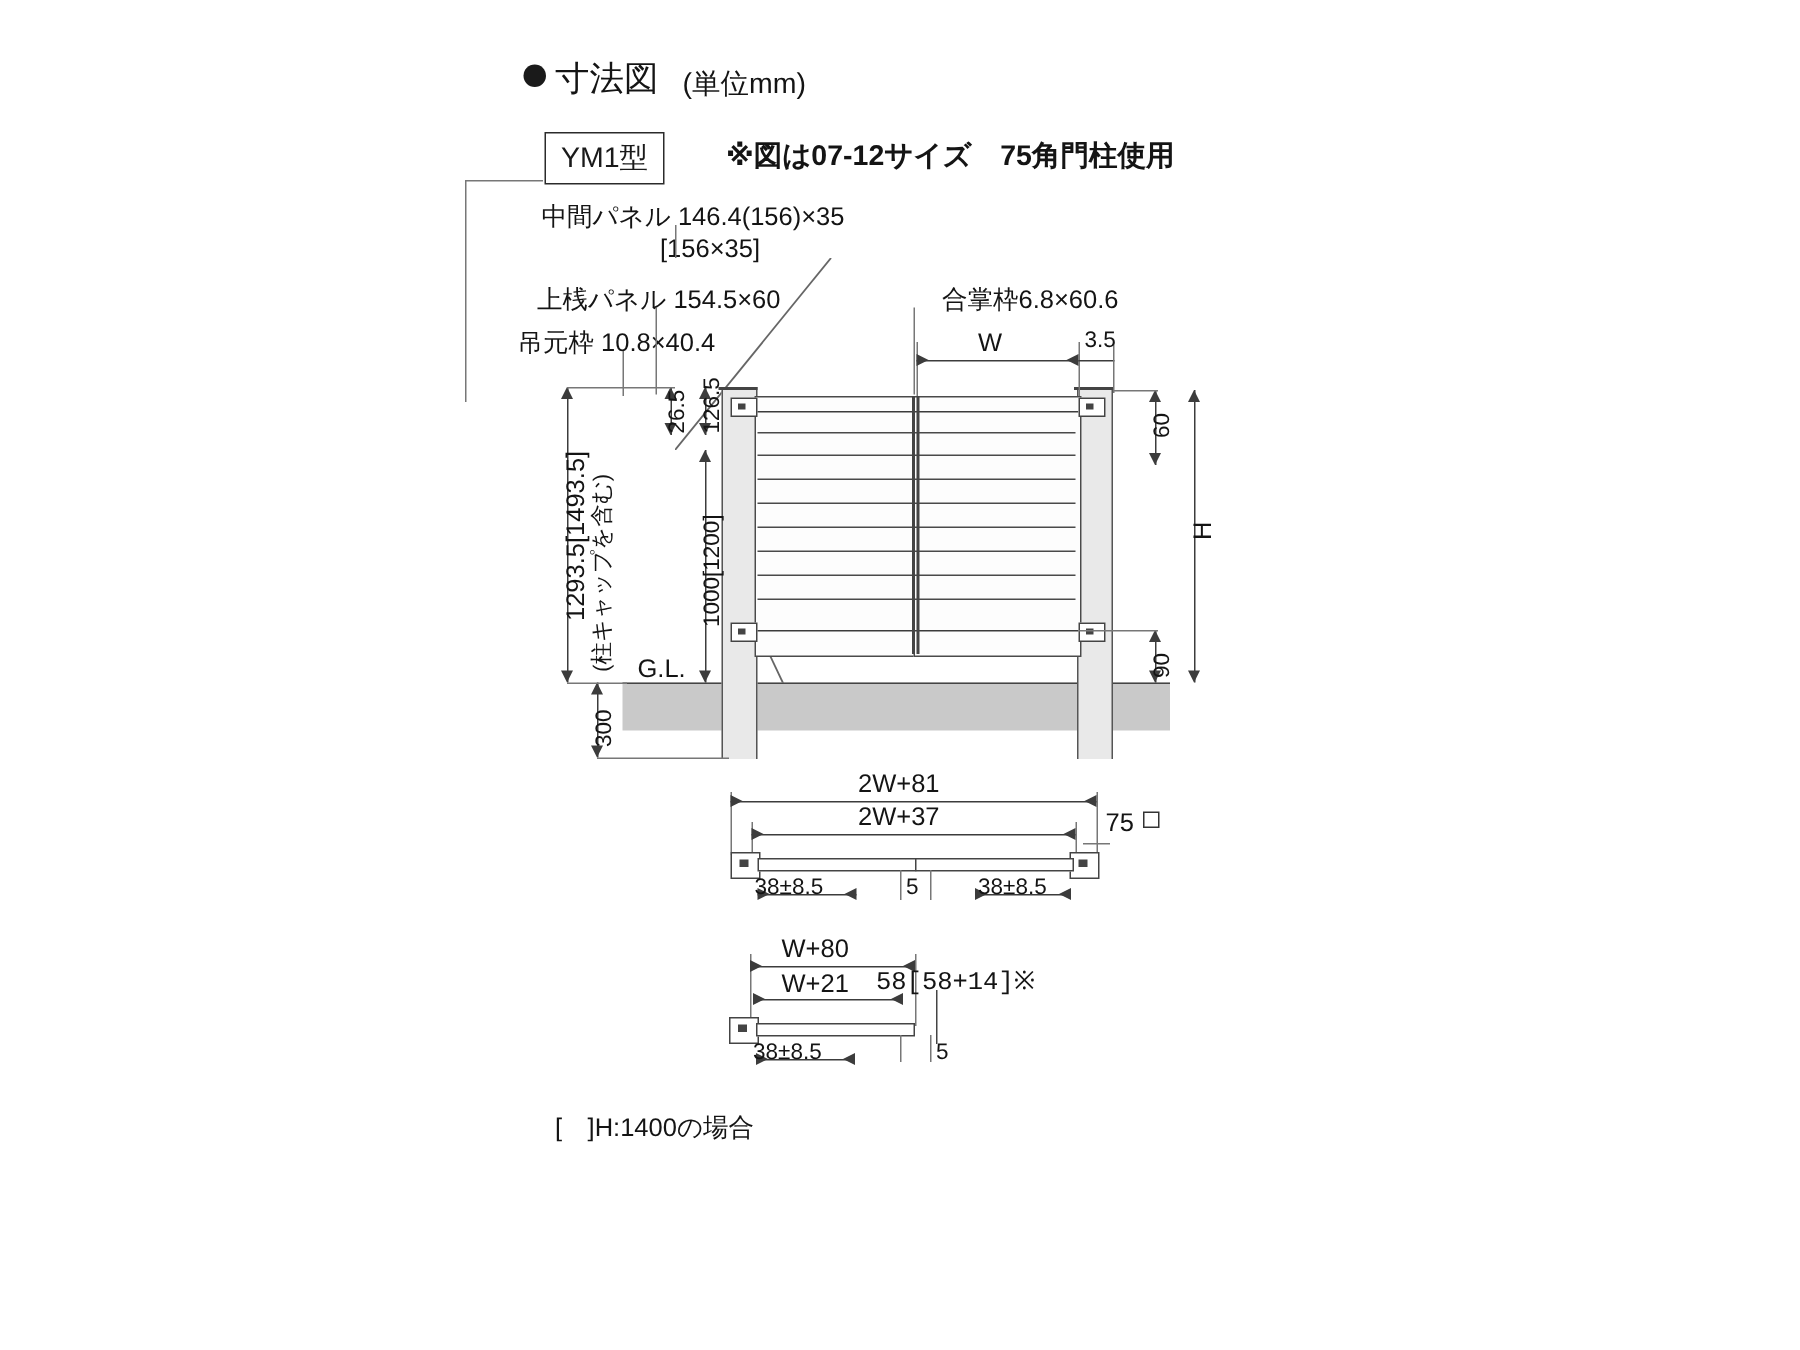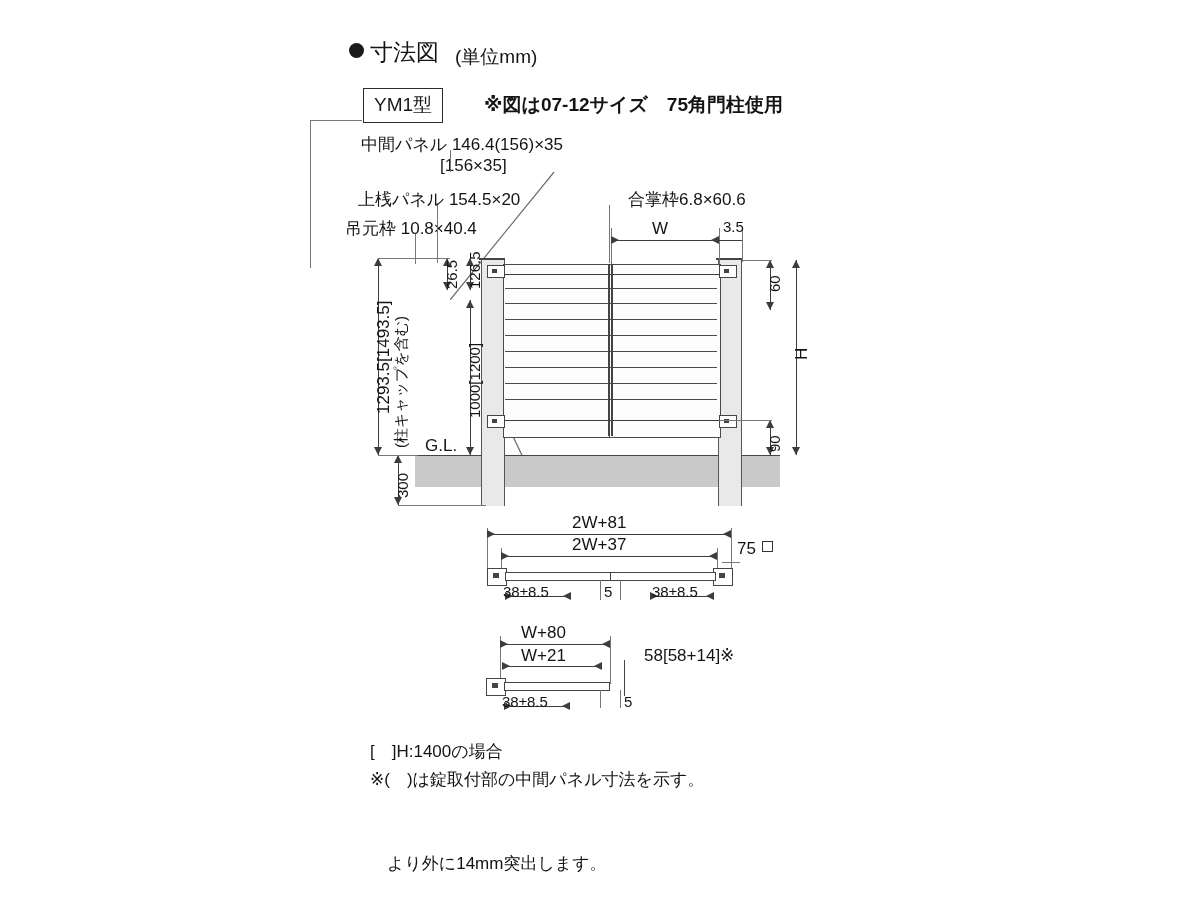--- a/index.html
+++ b/index.html
@@ -131,21 +131,21 @@
 
   <div class="bullet abs" style="left:349px; top:43px;"></div>
   <div class="txt lg" style="left:370px; top:38px; font-size:23px;">寸法図</div>
   <div class="txt" style="left:455px; top:45px; font-size:19px;">(単位mm)</div>
 
   <div class="boxlabel" style="left:363px; top:88px;">YM1型</div>
   <div class="txt" style="left:484px; top:93px; font-size:19px;font-weight:bold;">※図は07-12サイズ　75角門柱使用</div>
 
   <div class="txt" style="left:361px; top:134px;">中間パネル 146.4(156)×35</div>
   <div class="txt" style="left:440px; top:155px;">[156×35]</div>
-  <div class="txt" style="left:358px; top:189px;">上桟パネル 154.5×20</div>
+  <div class="txt" style="left:358px; top:189px;">上桟パネル 154.5×60</div>
   <div class="txt" style="left:345px; top:218px;">吊元枠 10.8×40.4</div>
   <div class="txt" style="left:628px; top:189px;">合掌枠6.8×60.6</div>
   <div class="txt" style="left:523px; top:465px;">下桟パネル 185.5×40</div>
 
   <div class="ln v light" style="left:450px; top:150px; height:22px;"></div>
   <div class="abs" style="left:450px; top:172px; width:160px; height:128px;">
     <svg width="160" height="128" style="display:block">
         <line x1="104" y1="0" x2="0" y2="128" stroke="#666" stroke-width="1.2"></line>
       </svg>
   </div>
@@ -306,33 +306,31 @@
   <div class="ln h" style="left:500px; top:644px; width:110px;"></div>
   <div class="arr r" style="left:500px; top:640px;"></div>
   <div class="arr l" style="left:602px; top:640px;"></div>
   <div class="txt" style="left:521px; top:622px;">W+80</div>
 
   <div class="ln h" style="left:502px; top:666px; width:100px;"></div>
   <div class="arr r" style="left:502px; top:662px;"></div>
   <div class="arr l" style="left:594px; top:662px;"></div>
   <div class="txt" style="left:521px; top:645px;">W+21</div>
 
-  <div class="txt" style="left:644px; top:645px;">58[58+14]※</div>
+  <div class="txt" style="left:584px; top:645px;font-family:Liberation Mono, monospace;">58[58+14]※</div>
 
   <div class="abs" style="left:486px; top:678px; width:18px; height:16px; border:1.4px solid #444; background:#fff;"></div>
   <div class="hingedot" style="left:492px; top:683px; width:6px; height:5px;"></div>
   <div class="abs" style="left:504px; top:682px; width:104px; height:7px; border:1.4px solid #444; background:#fff;"></div>
   <div class="ln v" style="left:624px; top:660px; height:36px; width:1.4px; background:#444;"></div>
 
   <div class="ln h" style="left:504px; top:706px; width:66px;"></div>
   <div class="arr r" style="left:504px; top:702px;"></div>
   <div class="arr l" style="left:562px; top:702px;"></div>
   <div class="txt sm" style="left:502px; top:693px;">38±8.5</div>
 
   <div class="ln v light" style="left:600px; top:690px; height:18px;"></div>
   <div class="ln v light" style="left:620px; top:690px; height:18px;"></div>
   <div class="txt sm" style="left:624px; top:693px;">5</div>
 
   <div class="notes" style="left:370px; top:738px;">[　]H:1400の場合</div>
-  <div class="notes" style="left:370px; top:766px;">※(　)は錠取付部の中間パネル寸法を示す。</div>
-  <div class="notes" style="left:370px; top:850px;">　より外に14mm突出します。</div>
 
 </div>
 
 </body></html>

